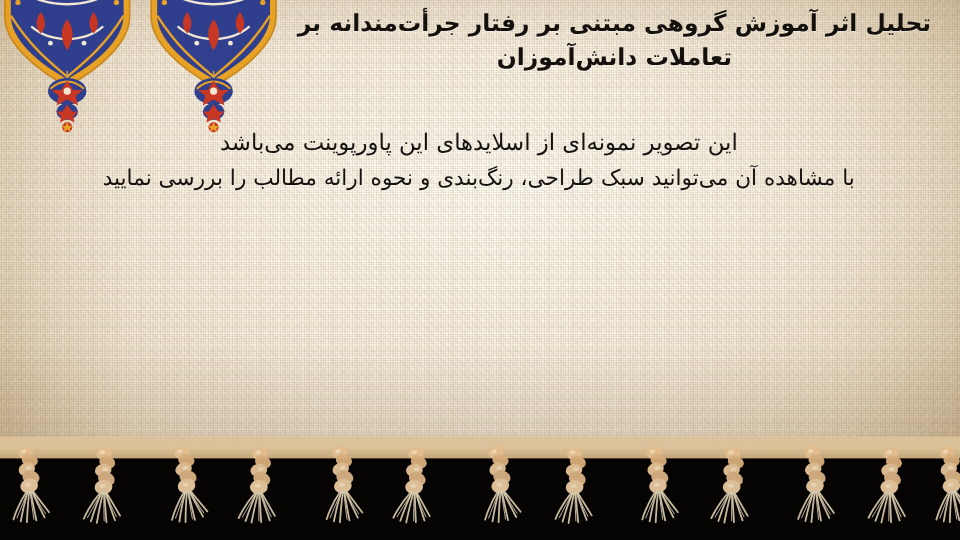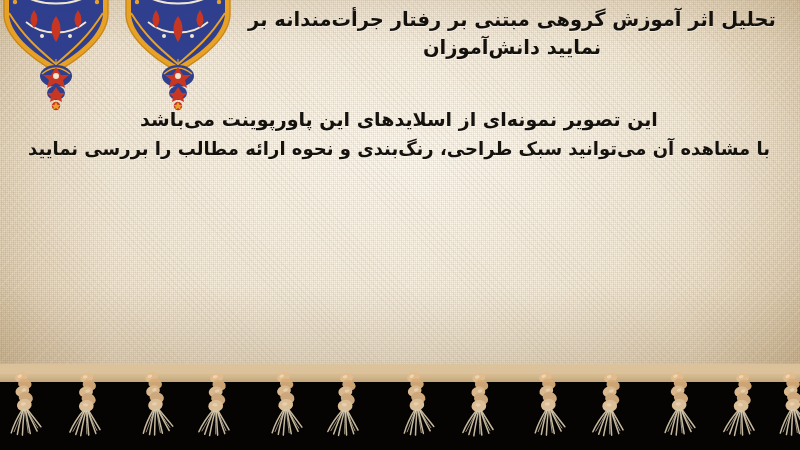--- a/index.html
+++ b/index.html
@@ -107,21 +107,21 @@
     letter-spacing: 0px;
     text-shadow: 0 1px 0 rgba(255,255,255,0.45);
   }
   .body-block {
     position: absolute;
     top: 108px;
     right: 30px;
     width: 742px;
     text-align: center;
     color: #15110d;
-    font-weight: 700;
+    font-weight: 400;
     text-shadow: 0 1px 0 rgba(255,255,255,0.4);
   }
   .body-line { margin-bottom: 8px; white-space: nowrap; }
   .body-line.l1 { font-size: 19px; }
   .body-line.l2 { font-size: 18px; text-align: center; }
   .body-line.l3 { font-size: 18px; }
 
   
   .fringe-band {
     position: absolute;
@@ -209,21 +209,21 @@
         <use href="#medallion" x="0" y="0" transform="translate(56,34)"></use>
         <use href="#pendant" x="0" y="0" transform="translate(56,104)"></use>
         <use href="#medallion" x="0" y="0" transform="translate(178,34)"></use>
         <use href="#pendant" x="0" y="0" transform="translate(178,104)"></use>
       </g>
     </svg>
   </div>
 
   <div class="title-block">
     <div>تحلیل اثر آموزش گروهی مبتنی بر رفتار جرأت‌مندانه بر</div>
-    <div>نمایید دانش‌آموزان</div>
+    <div>تعاملات دانش‌آموزان</div>
   </div>
 
   <div class="body-block">
     <div class="body-line l1">این تصویر نمونه‌ای از اسلایدهای این پاورپوینت می‌باشد</div>
     <div class="body-line l2">با مشاهده آن می‌توانید سبک طراحی، رنگ‌بندی و نحوه ارائه مطالب را بررسی نمایید</div>
   </div>
 
   <div class="black-base"></div>
   <div class="fringe-band"></div>
 

